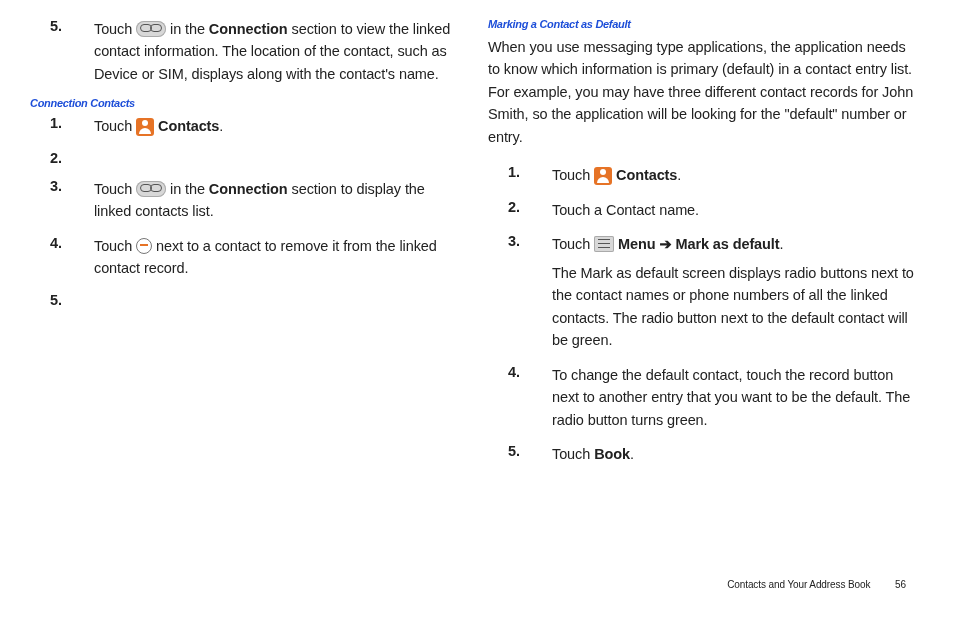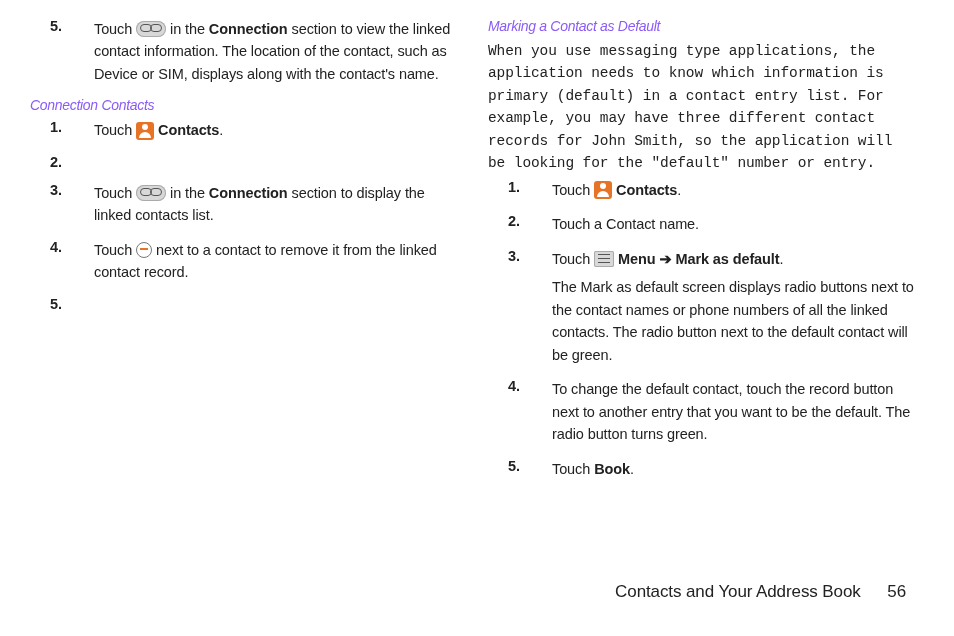--- a/index.html
+++ b/index.html
@@ -20,33 +20,32 @@
     column-gap: 32px;
     box-sizing: border-box;
     height: 100%;
     position: relative;
   }
   .col {
     flex: 1;
     min-width: 0;
   }
   .heading {
-    color: #8b5cf6;
+    color: #1d4ed8;
     font-style: italic;
-    font-weight: 400;
-    font-size: 14px;
+    font-weight: 700;
+    font-size: 11px;
     margin: 6px 0 6px 0;
     font-stretch: condensed;
     letter-spacing: -0.3px;
   }
   .intro {
-    margin: 4px 0 4px 0;
+    margin: 4px 0 16px 0;
     line-height: 1.55;
     font-stretch: condensed;
-    font-family: Liberation Mono, monospace;
   }
   ol.steps {
     list-style: none;
     margin: 0;
     padding: 0;
   }
   ol.steps > li {
     display: flex;
     margin: 0 0 12px 0;
     padding-left: 20px;
@@ -138,23 +137,23 @@
   }
   .icon-menu::before {
     content: '';
     position: absolute;
     left: 4px; right: 4px; top: 3px; bottom: 3px;
     background: repeating-linear-gradient(to bottom, #555 0 1.5px, transparent 1.5px 4px);
   }
   .arrow { font-weight: 700; }
   .footer {
     position: absolute;
-    bottom: 34px;
+    bottom: 46px;
     right: 48px;
-    font-size: 17px;
+    font-size: 10px;
     font-stretch: condensed;
     margin-left: 31px;
   }
   .footer .pg { margin-left: 22px; }
 </style>
 </head>
 <body>
 
 <div class="page">
 

